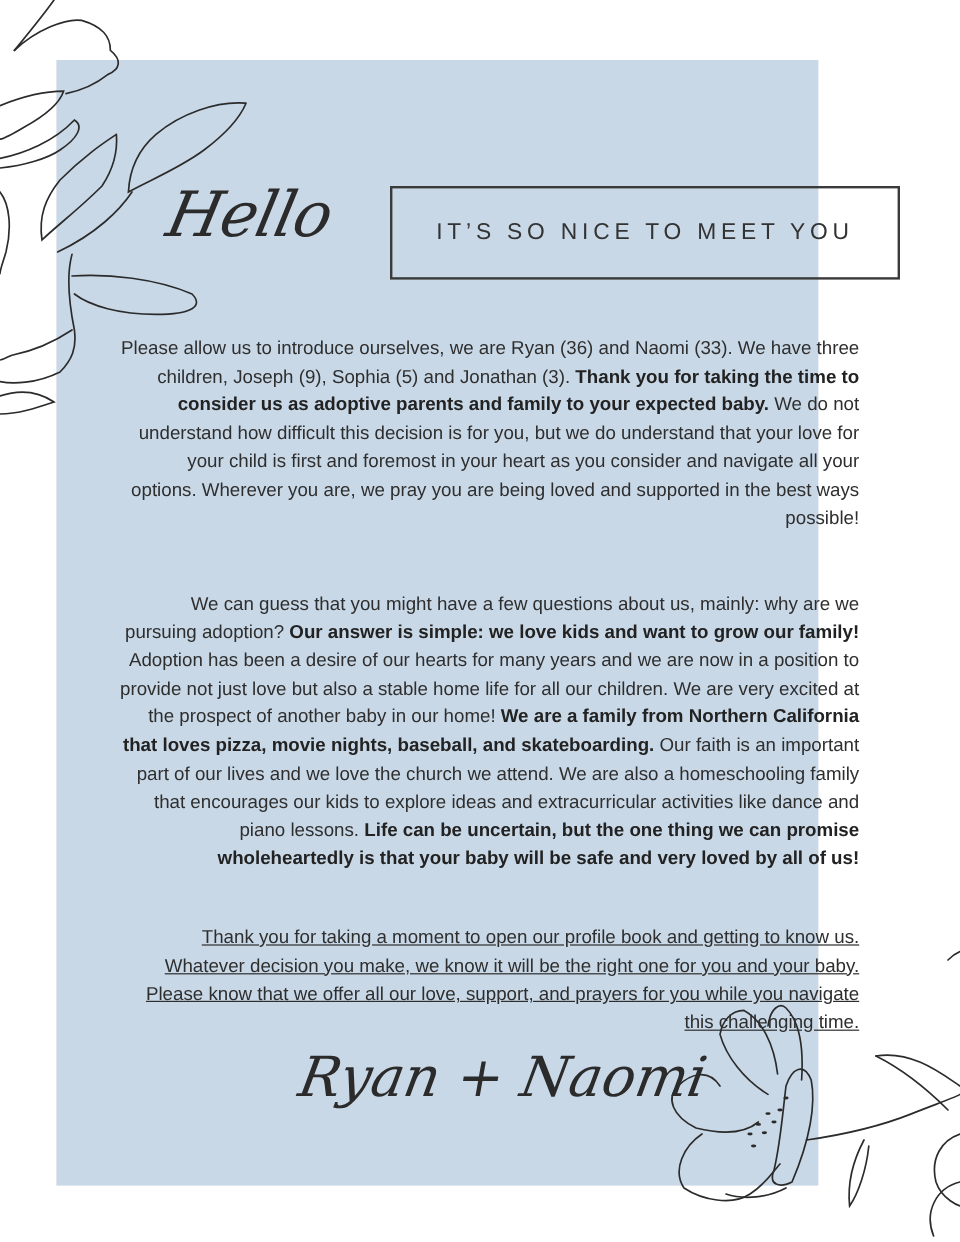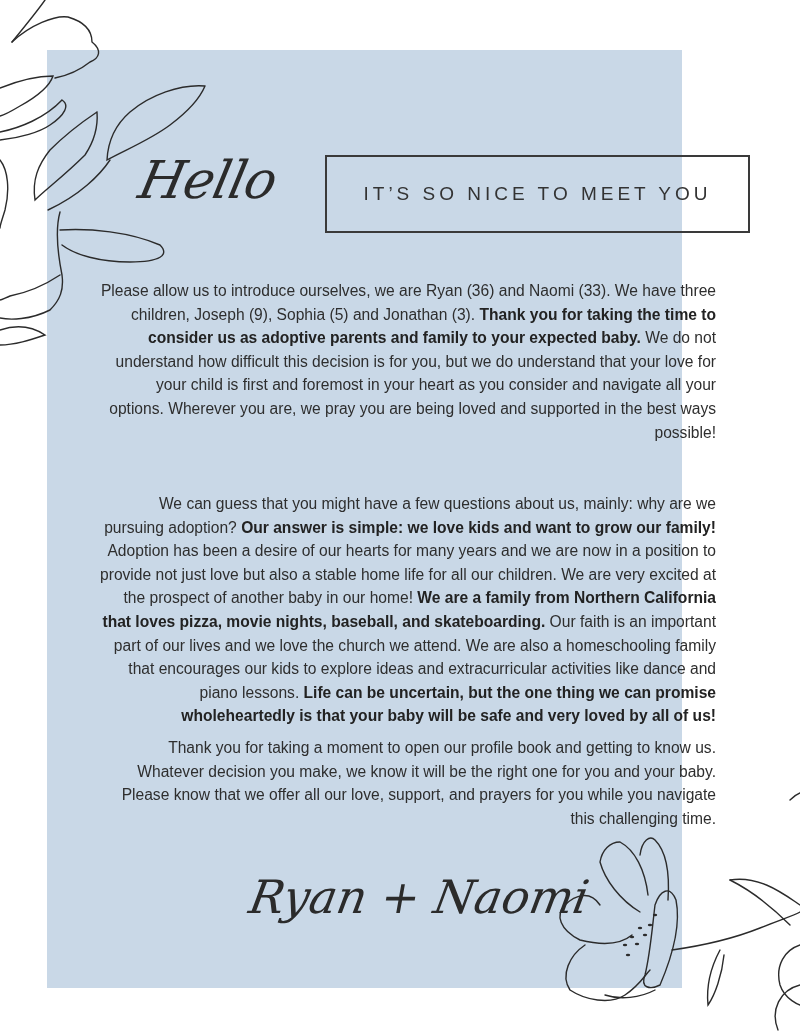--- a/index.html
+++ b/index.html
@@ -6,21 +6,21 @@
   body{width:800px;height:1035px;background:#ffffff;position:relative;overflow:hidden;font-family:"DejaVu Sans",sans-serif;}
   .panel{position:absolute;left:47px;top:50px;width:635px;height:938px;background:#c9d8e7;}
   .floral{position:absolute;left:0;top:0;width:800px;height:1035px;pointer-events:none;}
   .hello{position:absolute;left:140px;top:150px;font-family:"DejaVu Serif",serif;font-style:italic;font-size:52px;color:#2b2b2b;letter-spacing:-1px;transform:skewX(-12deg);}
   .headbox{position:absolute;left:325px;top:155px;width:425px;height:78px;border:2px solid #3a3a3a;box-sizing:border-box;display:flex;align-items:center;justify-content:center;}
   .headbox span{font-family:"Liberation Sans",sans-serif;font-size:19px;letter-spacing:4px;color:#333;}
   .body{position:absolute;left:100px;width:616px;text-align:right;font-family:"Liberation Sans",sans-serif;font-size:15.6px;line-height:23.6px;color:#2e2e2e;}
   .body b{font-weight:bold;color:#222;}
   .p1{top:279px;}
   .p2{top:492px;}
-  .p3{top:736px;}
+  .p3{top:770px;text-decoration:underline;}
   .sig{position:absolute;left:250px;top:870px;font-family:"DejaVu Serif",serif;font-style:italic;font-size:46px;color:#2b2b2b;transform:skewX(-10deg);}
 </style>
 </head>
 <body>
 
 <div class="panel"></div>
 
 <svg class="floral" viewBox="0 0 800 1035" fill="none" stroke="#2b2b2b" stroke-width="1.4" stroke-linecap="round">
 
   <path d="M12,42 C30,20 38,10 45,0"></path>

